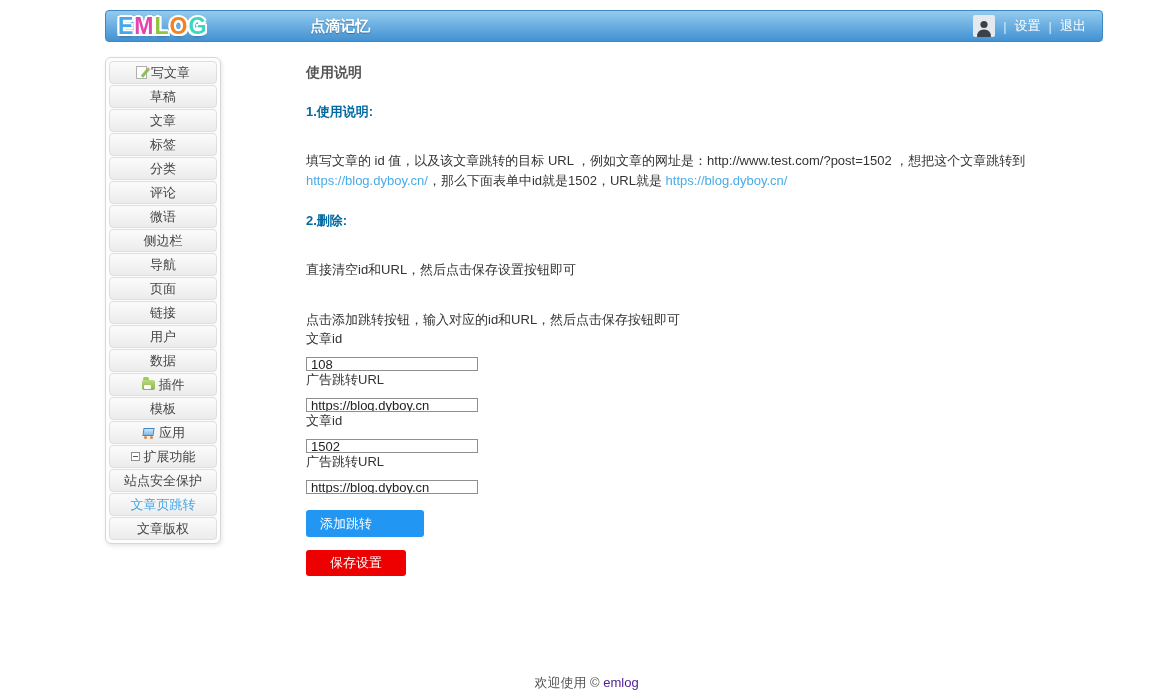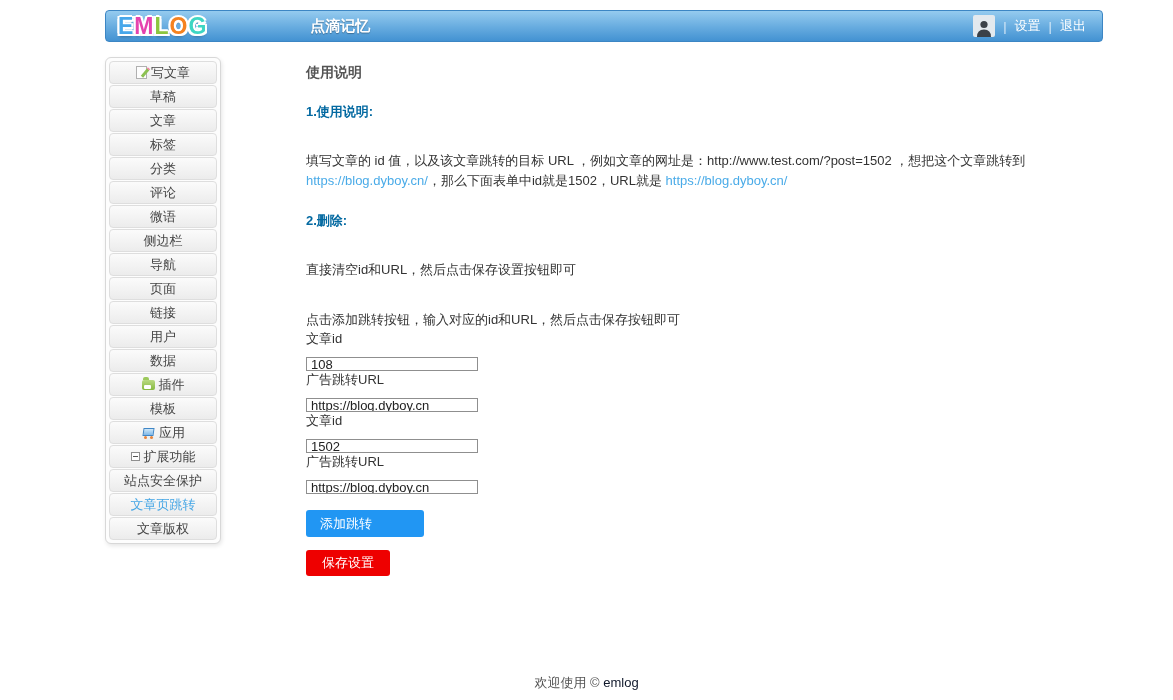--- a/index.html
+++ b/index.html
@@ -64,27 +64,27 @@
   .field { }
   .field-label { color:#333; }
   .field input { display:block; margin-top:9px; width:172px; height:14px; border:1px solid #8f8f8f;
                  padding:1px 4px; font-size:13px; color:#222; background:#fff;
                  font-family:"Liberation Sans",sans-serif; }
 
   .btn-add { display:block; margin-top:16px; width:118px; height:27px; border:none; border-radius:3px;
              background:#2196f3; color:#fff; font-size:13px; text-align:left; padding-left:14px;
              cursor:pointer; font-family:"Liberation Sans",sans-serif; }
   .btn-save { display:block; margin-top:13px; height:26px; border:none; border-radius:3px;
-              background:#ee0000; color:#fff; font-size:13px; padding:0 16px;
+              background:#ee0000; color:#fff; font-size:13px; padding:0 24px;
               cursor:pointer; font-family:"Liberation Sans",sans-serif; }
 
   
   .footer { position:absolute; left:0; bottom:8px; width:100%; text-align:center;
             font-size:13px; color:#555; }
-  .footer a { color:#0f172a; text-decoration:none; cursor:pointer;margin-top:43px; }
+  .footer a { color:#4c1d95; text-decoration:none; cursor:pointer;margin-top:43px; }
   .watermark { position:absolute; right:88px; bottom:8px; font-family:"DejaVu Sans Mono","Liberation Mono",monospace;
                font-size:20px; color:#c9c9c9; letter-spacing:3px; }
 </style>
 </head>
 <body>
 
 <div class="page">
 
   <div class="topbar">
     <div class="logo">

